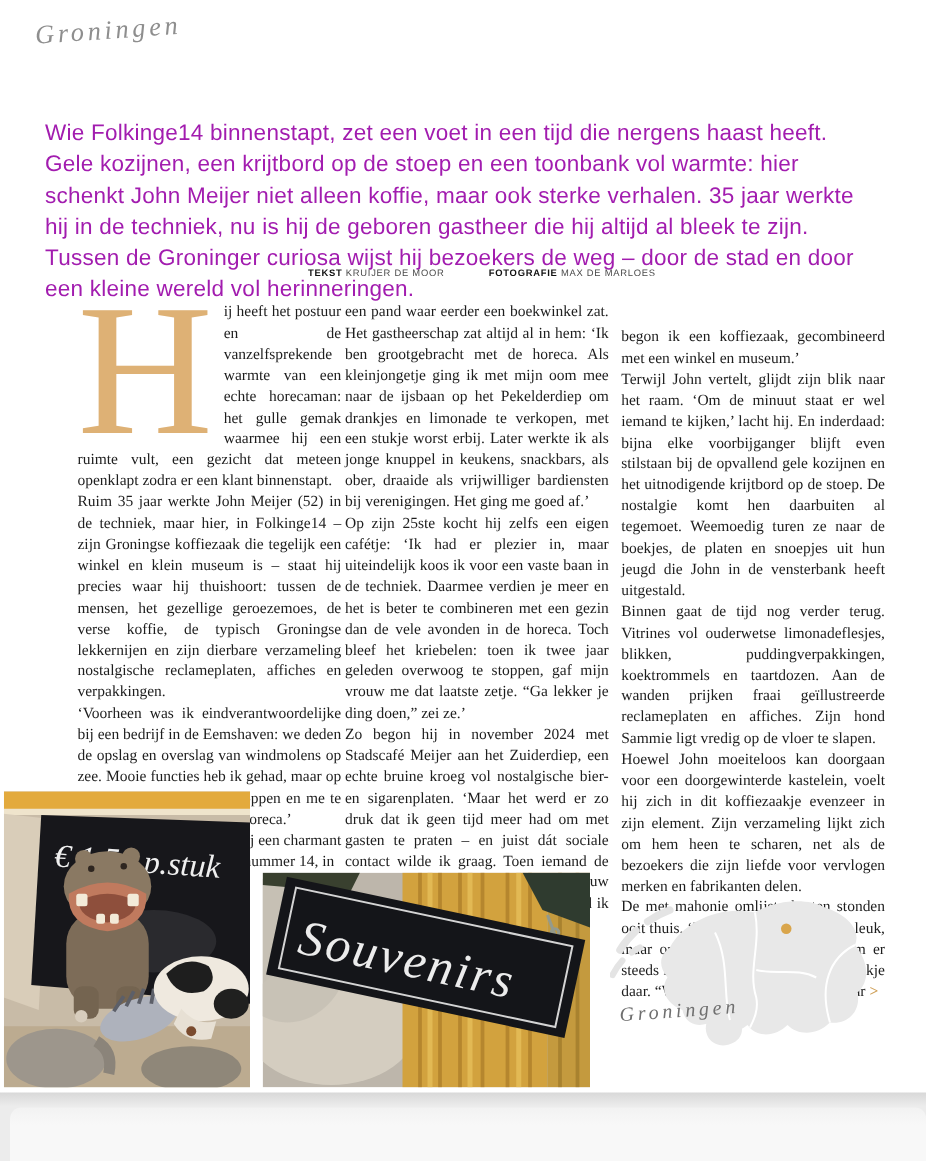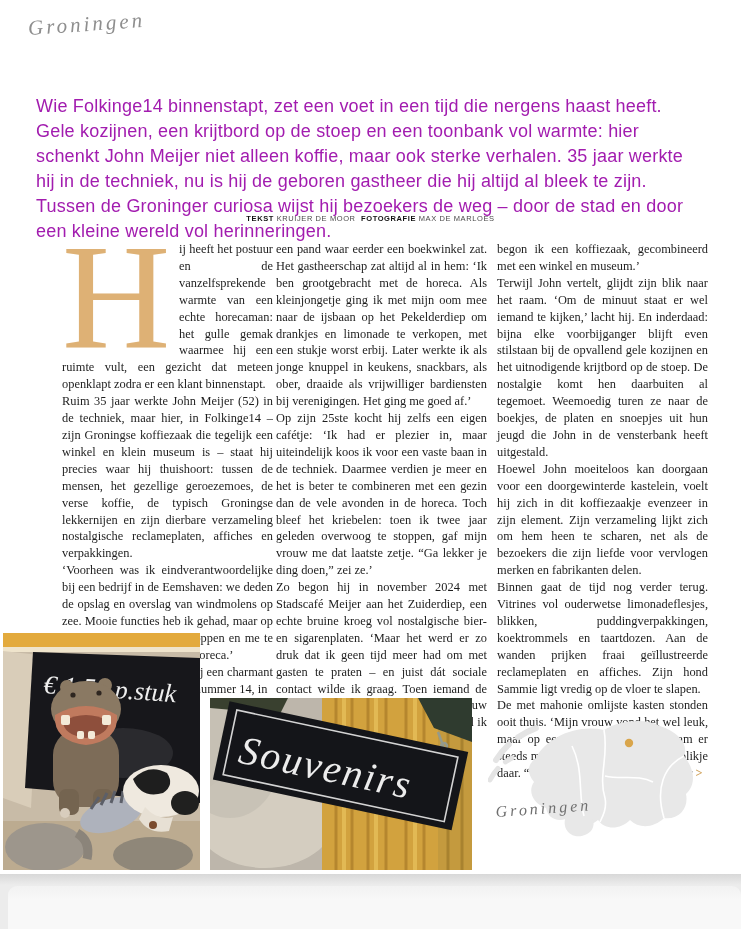--- a/index.html
+++ b/index.html
@@ -10,26 +10,26 @@
           letter-spacing:3px;font-weight:400;}
   #logo{position:absolute;left:28px;top:12px;font-size:21px;transform:rotate(-4deg);}
   
   #intro{position:absolute;left:36px;right:46px;top:94px;
          font-family:"Liberation Sans",sans-serif;font-weight:300;font-size:18px;
          line-height:25px;color:#a21caf;letter-spacing:.2px;}
   
   #byline{position:absolute;left:0;right:0;top:214px;text-align:center;
           font-family:"Liberation Sans",sans-serif;font-size:7.5px;color:#4a4a4a;
           letter-spacing:.6px;}
-  #byline b{color:#111;font-weight:700;}
+  #byline b{color:#111;font-weight:700;margin-left:30px;}
   
   .col{position:absolute;top:241px;width:211px;font-size:12.4px;line-height:16.9px;
        color:#1d1d1d;text-align:justify;hyphens:auto;}
   .col p{margin:0;}
-  #col1{left:62px;} #col2{left:276px;} #col3{left:497px;}
+  #col1{left:62px;} #col2{left:276px;} #col3{left:497px;margin-top:20px;}
   .dropcap{float:left;width:117px;height:113px;color:#deb175;font-size:150px;
            line-height:111px;font-weight:400;}
   .subhead{color:#cfa058;font-style:italic;font-weight:700;font-size:19.5px;
            line-height:22px;margin:9px 0 4px 0 !important;text-align:left;
            letter-spacing:.2px;}
   .cont{color:#cfa058;font-weight:700;}
   
   .photo{position:absolute;overflow:hidden;}
   #photo-hippo{left:3px;top:633px;width:197px;height:237px;}
   #photo-souvenirs{left:210px;top:698px;width:262px;height:172px;}
@@ -66,22 +66,22 @@
 
   <div id="col2" class="col">
     <p>een pand waar eerder een boekwinkel zat. Het gastheerschap zat altijd al in hem: ‘Ik ben grootgebracht met de horeca. Als kleinjongetje ging ik met mijn oom mee naar de ijsbaan op het Pekelderdiep om drankjes en limonade te verkopen, met een stukje worst erbij. Later werkte ik als jonge knuppel in keukens, snackbars, als ober, draaide als vrijwilliger bardiensten bij verenigingen. Het ging me goed af.’</p>
     <p>Op zijn 25ste kocht hij zelfs een eigen cafétje: ‘Ik had er plezier in, maar uiteindelijk koos ik voor een vaste baan in de techniek. Daarmee verdien je meer en het is beter te combineren met een gezin dan de vele avonden in de horeca. Toch bleef het kriebelen: toen ik twee jaar geleden overwoog te stoppen, gaf mijn vrouw me dat laatste zetje. “Ga lekker je ding doen,” zei ze.’</p>
     <p>Zo begon hij in november 2024 met Stadscafé Meijer aan het Zuiderdiep, een echte bruine kroeg vol nostalgische bier- en sigarenplaten. ‘Maar het werd er zo druk dat ik geen tijd meer had om met gasten te praten – en juist dát sociale contact wilde ik graag. Toen iemand de zaak wilde overnemen, ben ik opnieuw gaan zoeken. In de Folkingestraat vond ik dit prachtige pand. Hier</p>
   </div>
 
   <div id="col3" class="col">
     <p>begon ik een koffiezaak, gecombineerd met een winkel en museum.’</p>
     <p>Terwijl John vertelt, glijdt zijn blik naar het raam. ‘Om de minuut staat er wel iemand te kijken,’ lacht hij. En inderdaad: bijna elke voorbijganger blijft even stilstaan bij de opvallend gele kozijnen en het uitnodigende krijtbord op de stoep. De nostalgie komt hen daarbuiten al tegemoet. Weemoedig turen ze naar de boekjes, de platen en snoepjes uit hun jeugd die John in de vensterbank heeft uitgestald.</p>
+    <p>Binnen gaat de tijd nog verder terug. Vitrines vol ouderwetse limonadeflesjes, blikken, puddingverpakkingen, koektrommels en taartdozen. Aan de wanden prijken fraai geïllustreerde reclameplaten en affiches. Zijn hond Sammie ligt vredig op de vloer te slapen.</p>
     <p>Hoewel John moeiteloos kan doorgaan voor een doorgewinterde kastelein, voelt hij zich in dit koffiezaakje evenzeer in zijn element. Zijn verzameling lijkt zich om hem heen te scharen, net als de bezoekers die zijn liefde voor vervlogen merken en fabrikanten delen.</p>
-    <p>Binnen gaat de tijd nog verder terug. Vitrines vol ouderwetse limonadeflesjes, blikken, puddingverpakkingen, koektrommels en taartdozen. Aan de wanden prijken fraai geïllustreerde reclameplaten en affiches. Zijn hond Sammie ligt vredig op de vloer te slapen.</p>
     <p><span>De met mahonie omlijste kasten stonden ooit thuis. ‘Mijn vrouw vond het wel leuk, maar op een gegeven moment kwam er steeds meer bij. Een kratje hier, een blikje daar. “Weet je wat,” zei ze, “ga jij maar</span> <span class="cont">&gt;</span></p>
   </div>
 
   <div id="photo-hippo" class="photo">
     <svg width="197" height="237" viewBox="0 0 197 237">
       <rect width="197" height="237" fill="#c8bba7"></rect>
       <rect width="197" height="15" fill="#e3aa3d"></rect>
       <rect y="14" width="197" height="5" fill="#efe4cc"></rect>
       <polygon points="0,18 36,22 28,175 0,165" fill="#d9cdb9"></polygon>
       <polygon points="30,19 197,25 197,170 22,155" fill="#17171b"></polygon>

